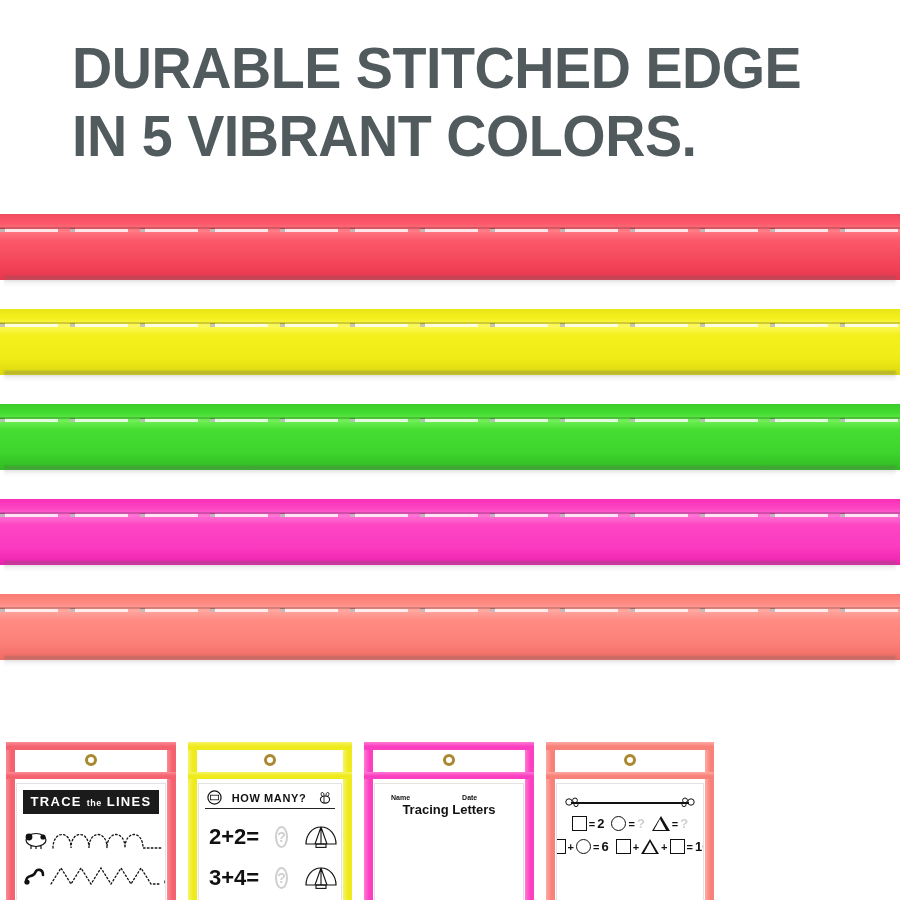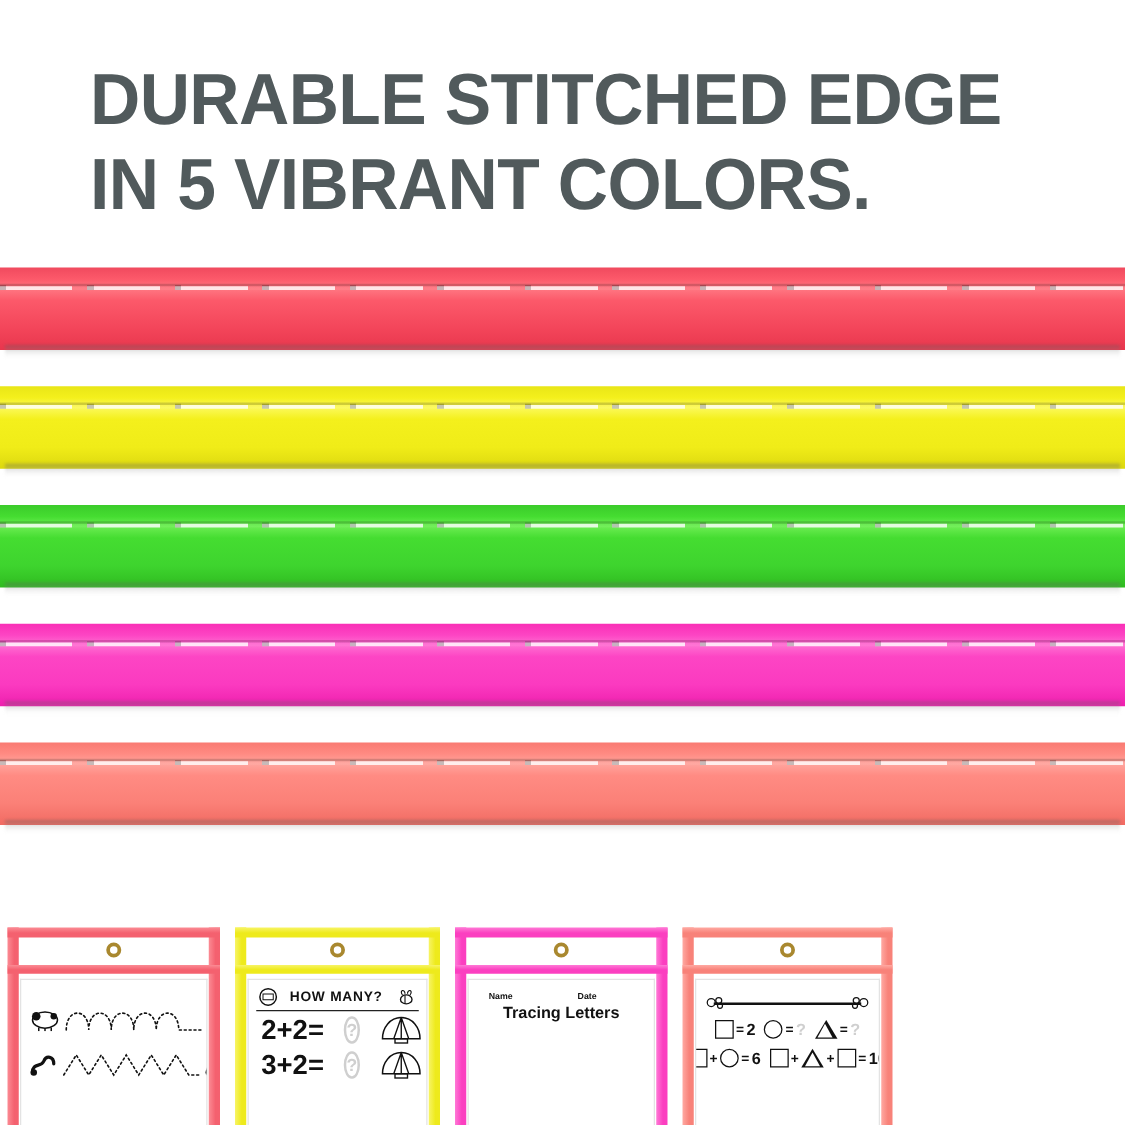--- a/index.html
+++ b/index.html
@@ -16,21 +16,21 @@
     position: relative;
     width: 900px;
     height: 900px;
     background: #ffffff;
   }
 
   
   .headline {
     position: absolute;
     left: 72px;
-    top: 46px;
+    top: 34px;
     width: 810px;
   }
   .headline-line {
     display: block;
     font-family: "Liberation Sans", sans-serif;
     font-weight: bold;
     font-size: 58px;
     line-height: 68px;
     letter-spacing: -0.5px;
     color: #515a5c;
@@ -200,21 +200,21 @@
   .hm-title {
     font-size: 11px;
     font-weight: bold;
     letter-spacing: 0.6px;
     color: #111;
   }
   .eq-row {
     display: flex;
     align-items: center;
     gap: 16px;
-    margin-top: 2px;
+    margin-top: 15px;
     padding-left: 4px;
   }
   .eq-txt {
     font-size: 22px;
     font-weight: bold;
     color: #111;
     font-family: "Liberation Sans", sans-serif;
   }
   .eq-q {
     width: 22px; height: 22px;
@@ -366,20 +366,21 @@
 
   <div class="pockets" id="pockets">
       <div class="pocket" style="width: 182px;">
         <div class="edge-l" style="background:linear-gradient(to right,#fb8b94 0%,#f4616f 60%,#f4616f 100%)"></div>
         <div class="edge-r" style="background:linear-gradient(to right,#fb8b94 0%,#f4616f 60%,#f4616f 100%)"></div>
         <div class="rail-top" style="background:linear-gradient(to bottom,#fb8b94 0%,#f4616f 55%,#f4616f 100%)"></div>
         <div class="rail-mid" style="background:linear-gradient(to bottom,#fb8b94 0%,#f4616f 55%,#f4616f 100%)"></div>
         <div class="grommet"></div>
         <div class="sheet">
           <div class="sheet-inner">
+            <div class="banner"><span>TRACE</span> <span class="sm">the</span> <span>LINES</span></div>
             <div class="trace-row" style="display:flex;align-items:center;gap:2px">
               <span style="display:inline-block;line-height:0"><svg width="26" height="20" viewBox="0 0 26 20">
                   <ellipse cx="13" cy="11" rx="10" ry="6.5" fill="none" stroke="#111" stroke-width="1.2"></ellipse>
                   <circle cx="6" cy="8" r="3.4" fill="#111"></circle>
                   <circle cx="20" cy="8" r="2.6" fill="#111"></circle>
                   <line x1="8" y1="17" x2="8" y2="20" stroke="#111" stroke-width="1.2"></line>
                   <line x1="13" y1="17.5" x2="13" y2="20" stroke="#111" stroke-width="1.2"></line>
                   <line x1="18" y1="17" x2="18" y2="20" stroke="#111" stroke-width="1.2"></line>
                 </svg></span>
               <span style="display:inline-block;line-height:0"><svg width="112" height="26" viewBox="0 0 112 26">
@@ -433,21 +434,21 @@
             <div class="eq-row">
               <span class="eq-txt">2+2=</span>
               <span class="eq-q">?</span>
               <span style="display:inline-block;line-height:0"><svg width="34" height="24" viewBox="0 0 34 24">
                   <path d="M17 2 C26 2, 32 10, 32 19 L2 19 C2 10, 8 2, 17 2 Z" fill="none" stroke="#111" stroke-width="1.2"></path>
                   <path d="M17 2 L11 19 M17 2 L17 19 M17 2 L23 19" fill="none" stroke="#111" stroke-width="1.1"></path>
                   <rect x="12" y="19" width="10" height="3.4" fill="none" stroke="#111" stroke-width="1.1"></rect>
                 </svg></span>
             </div>
             <div class="eq-row">
-              <span class="eq-txt">3+2=</span>
+              <span class="eq-txt">3+4=</span>
               <span class="eq-q">?</span>
               <span style="display:inline-block;line-height:0"><svg width="34" height="24" viewBox="0 0 34 24">
                   <path d="M17 2 C26 2, 32 10, 32 19 L2 19 C2 10, 8 2, 17 2 Z" fill="none" stroke="#111" stroke-width="1.2"></path>
                   <path d="M17 2 L11 19 M17 2 L17 19 M17 2 L23 19" fill="none" stroke="#111" stroke-width="1.1"></path>
                   <rect x="12" y="19" width="10" height="3.4" fill="none" stroke="#111" stroke-width="1.1"></rect>
                 </svg></span>
             </div>
           </div>
         </div>
       </div>

